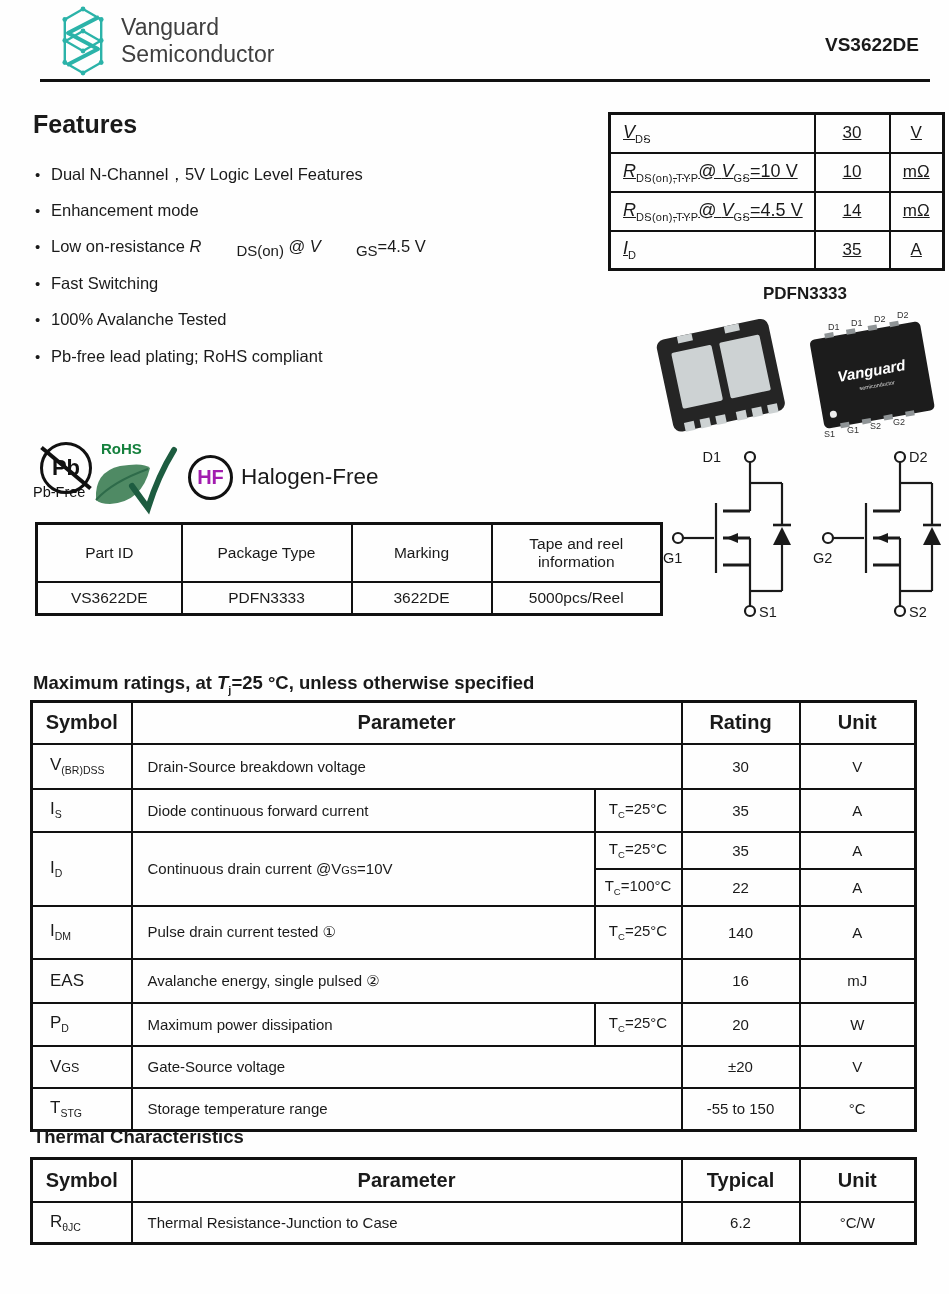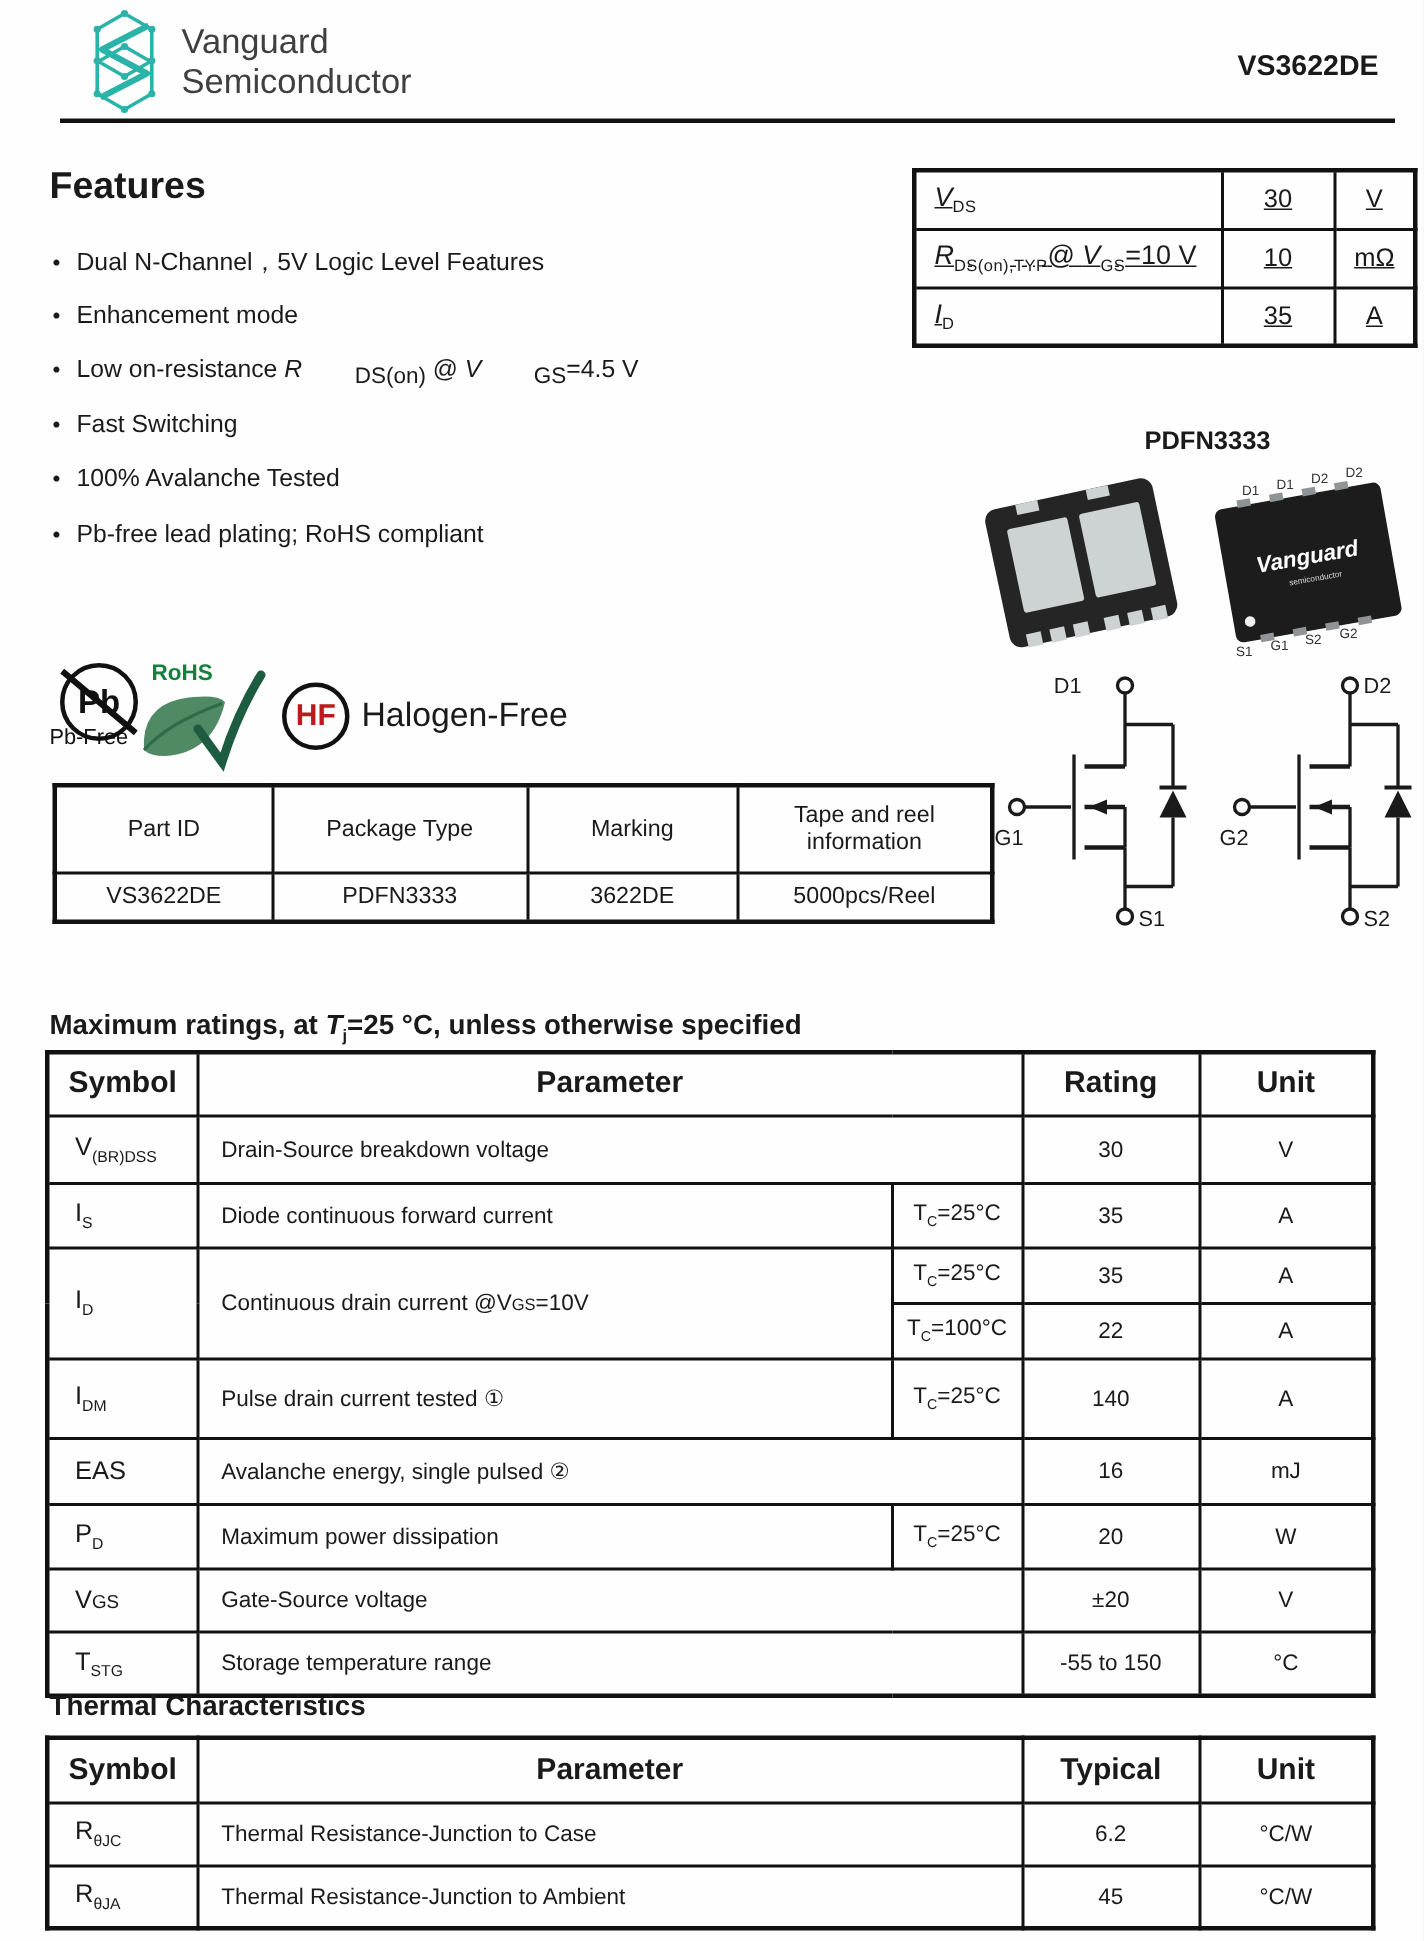--- a/index.html
+++ b/index.html
@@ -46,21 +46,21 @@
   
   .pb-badge { left: 40px; top: 442px; width: 52px; height: 52px; border: 3.5px solid #111; border-radius: 50%;
               text-align: center; font-size: 22px; line-height: 46px; font-weight: bold; color: #111; }
   .pb-slash { left: 38px; top: 440px; width: 56px; height: 56px; }
   .pb-slash::before { content: ""; position: absolute; left: 26px; top: -4px; width: 4px; height: 64px;
                       background: #111; transform: rotate(-50deg); }
   .pb-label { left: 33px; top: 484px; font-size: 14.5px; color: #111; }
   .rohs-label { left: 101px; top: 440px; font-size: 15px; font-weight: bold; color: #15803d; }
   .leaf-art { left: 92px; top: 438px; }
   .hf-badge { left: 188px; top: 455px; width: 45px; height: 45px; border: 3.5px solid #111; border-radius: 50%;
-              text-align: center; font-size: 20px; line-height: 39px; font-weight: bold; color: #b91c1c; }
+              text-align: center; font-size: 20px; line-height: 39px; font-weight: bold; color: #a21caf; }
   .halogen-label { left: 241px; top: 464px; font-size: 22.5px; color: #1a1a1a; }
 
   
   .part-table { left: 35px; top: 522px; width: 625px; border-radius: 26px; }
   .part-table td { text-align: center; font-size: 15.5px; padding: 0 4px; }
   .part-table tr.hd td { height: 58px; }
   .part-table tr.dt td { height: 33px; }
 
   
   .schem { left: 655px; top: 443px; }
@@ -137,20 +137,25 @@
       </colgroup>
     <tbody>
         <tr>
       <td class="lbl"><i>V</i><sub>DS</sub><span></span><i></i><sub></sub><span></span></td>
       <td class="val">30</td>
       <td class="unit">V</td>
     </tr>
     <tr>
       <td class="lbl"><i>R</i><sub>DS(on),TYP</sub><span>@ </span><i>V</i><sub>GS</sub><span>=10 V</span></td>
       <td class="val">10</td>
+      <td class="unit">mΩ</td>
+    </tr>
+    <tr>
+      <td class="lbl"><i>R</i><sub>DS(on),TYP</sub><span>@ </span><i>V</i><sub>GS</sub><span>=4.5 V</span></td>
+      <td class="val">14</td>
       <td class="unit">mΩ</td>
     </tr>
     <tr>
       <td class="lbl"><i>I</i><sub>D</sub><span></span><i></i><sub></sub><span></span></td>
       <td class="val">35</td>
       <td class="unit">A</td>
     </tr>
   </tbody>
     </table>
 
@@ -377,22 +382,16 @@
       <th>Parameter</th>
       <th>Typical</th>
       <th>Unit</th>
     </tr>
     <tr style="height:42px">
       <td class="symc"><span>R</span><sub>θJC</sub></td>
       <td class="parc">Thermal Resistance-Junction to Case</td>
       <td class="ratc">6.2</td>
       <td class="unitc">°C/W</td>
     </tr>
-    <tr style="height:42px">
-      <td class="symc"><span>R</span><sub>θJA</sub></td>
-      <td class="parc">Thermal Resistance-Junction to Ambient</td>
-      <td class="ratc">45</td>
-      <td class="unitc">°C/W</td>
-    </tr>
   </tbody>
     </table>
 
 </div>
 
 </body></html>

